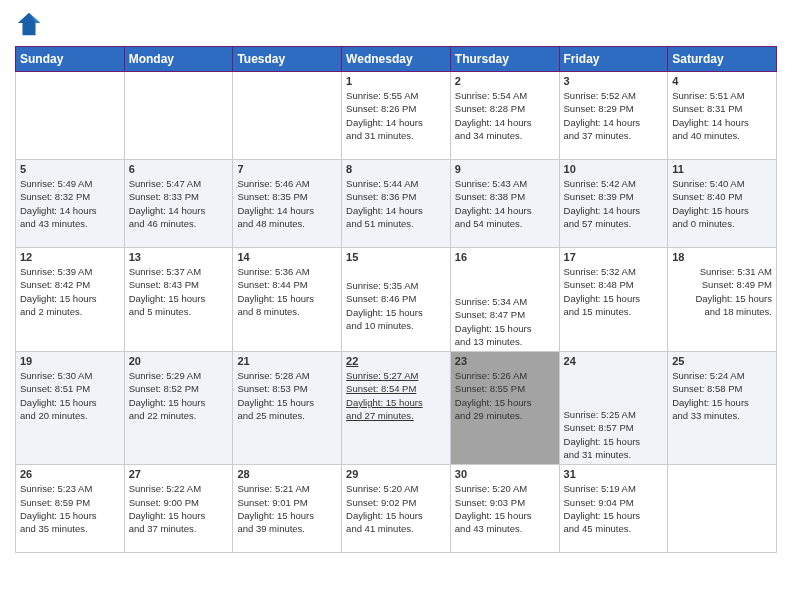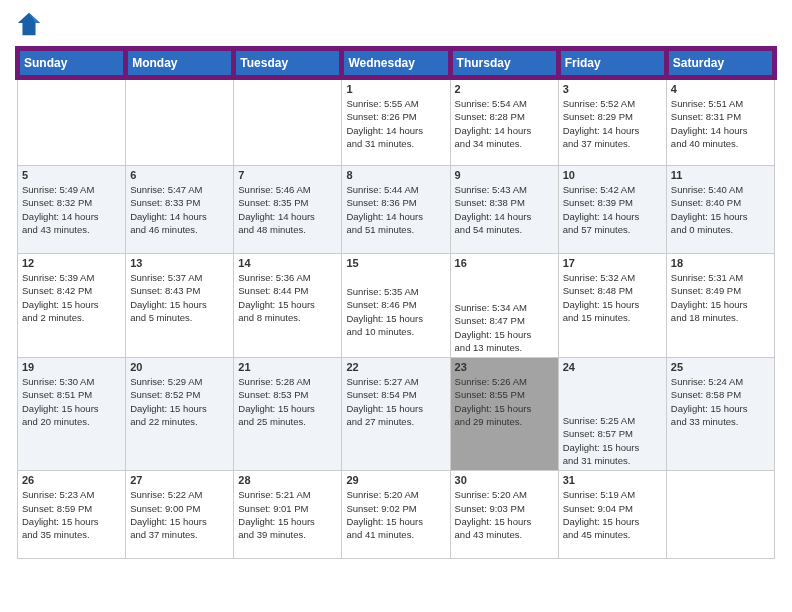--- a/index.html
+++ b/index.html
@@ -62,21 +62,21 @@
       border-collapse: collapse;
       table-layout: fixed;
     }
     .calendar-table th {
       background-color: #2d6cc0;
       color: #fff;
       font-size: 12px;
       font-weight: bold;
       padding: 5px 4px;
       text-align: left;
-      border: 5px solid #701a75;
+      border: 1px solid #701a75;
     }
     .calendar-table td {
       border: 1px solid #ccc;
       vertical-align: top;
       padding: 3px 4px;
       font-size: 10px;
       color: #333;
       height: 88px;
       background: #fff;
     }
@@ -253,21 +253,21 @@
           </td>
           <td>
             <div class="day-number">17</div>
             <div class="day-info" style="white-space: pre-line;">Sunrise: 5:32 AM
 Sunset: 8:48 PM
 Daylight: 15 hours
 and 15 minutes.</div>
           </td>
           <td>
             <div class="day-number">18</div>
-            <div class="day-info" style="white-space: pre-line;">Sunrise: 5:31 AM
+            <div class="day-info" style="white-space: pre-line; text-align: right;">Sunrise: 5:31 AM
 Sunset: 8:49 PM
 Daylight: 15 hours
 and 18 minutes.</div>
           </td>
         </tr>
         <tr>
           <td style="background: rgb(240, 244, 248);">
             <div class="day-number">19</div>
             <div class="day-info" style="white-space: pre-line;">Sunrise: 5:30 AM
 Sunset: 8:51 PM
@@ -281,21 +281,21 @@
 Daylight: 15 hours
 and 22 minutes.</div>
           </td>
           <td style="background: rgb(240, 244, 248);">
             <div class="day-number">21</div>
             <div class="day-info" style="white-space: pre-line;">Sunrise: 5:28 AM
 Sunset: 8:53 PM
 Daylight: 15 hours
 and 25 minutes.</div>
           </td>
-          <td style="background: rgb(240, 244, 248);">
+          <td style="background: rgb(240, 244, 248); text-decoration: underline;">
             <div class="day-number">22</div>
             <div class="day-info" style="white-space: pre-line;">Sunrise: 5:27 AM
 Sunset: 8:54 PM
 Daylight: 15 hours
 and 27 minutes.</div>
           </td>
           <td style="background: #a3a3a3;">
             <div class="day-number">23</div>
             <div class="day-info" style="white-space: pre-line;">Sunrise: 5:26 AM
 Sunset: 8:55 PM

